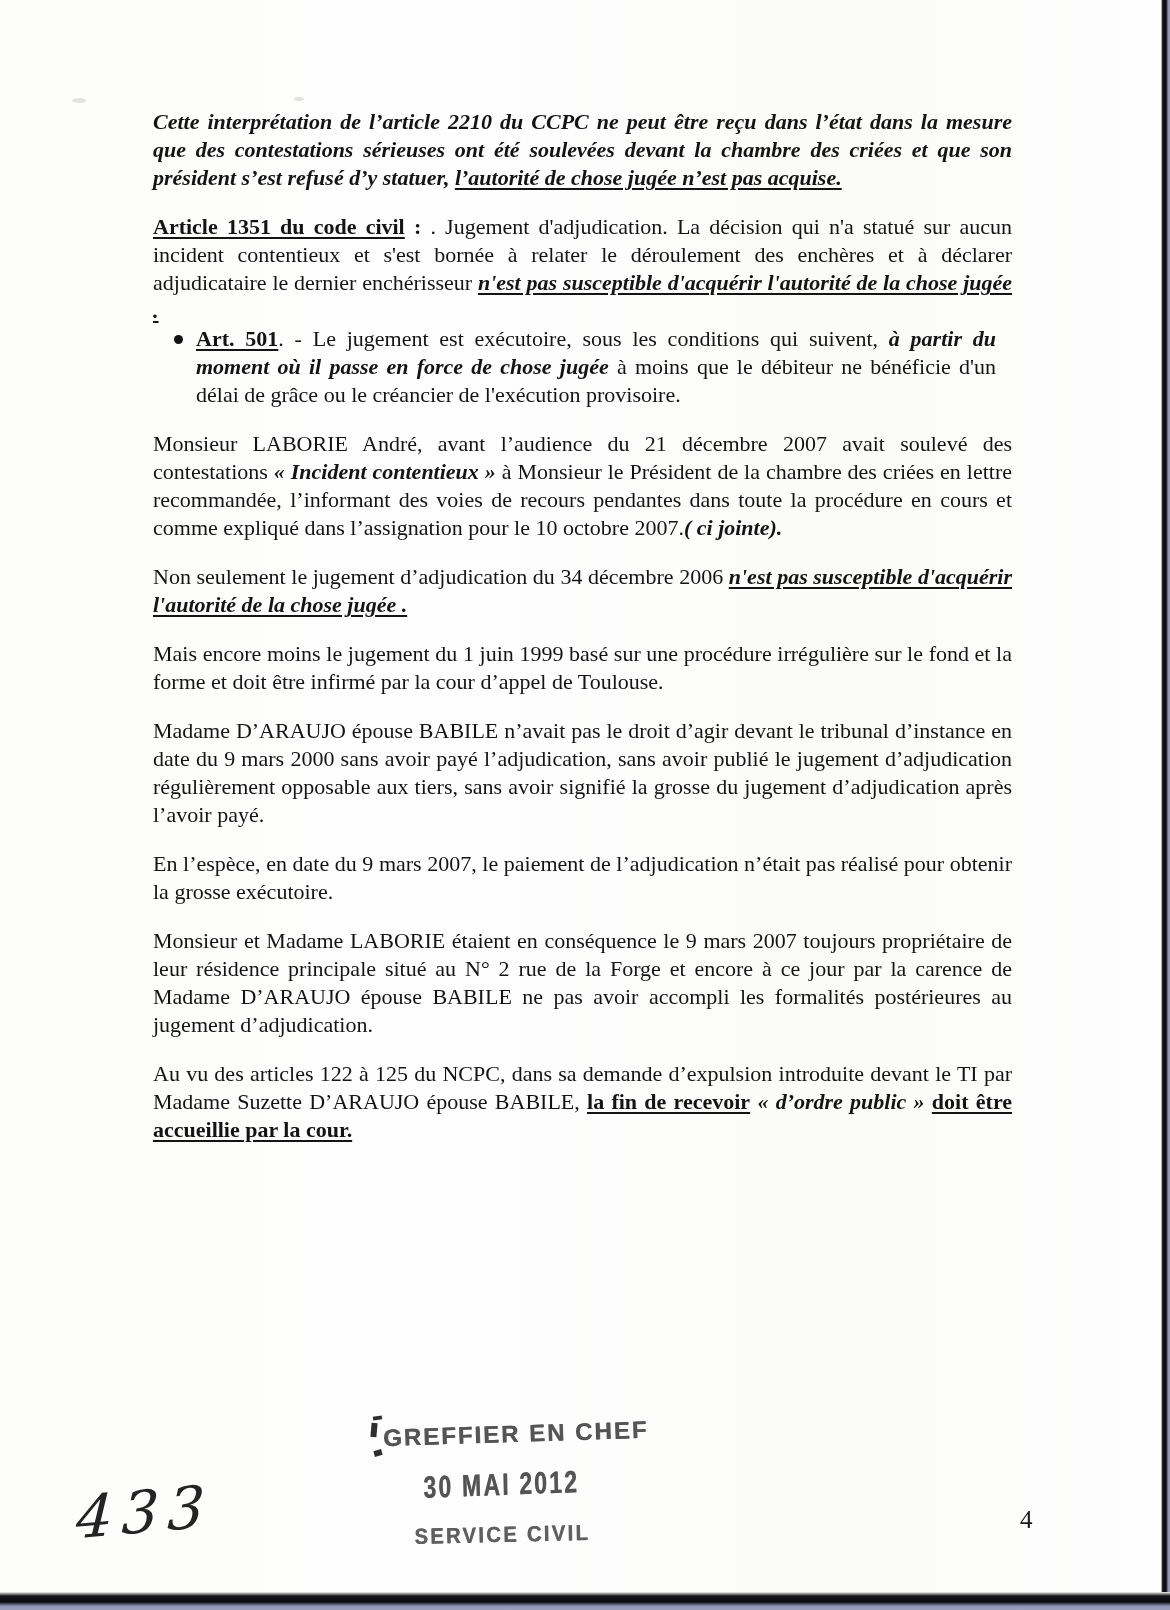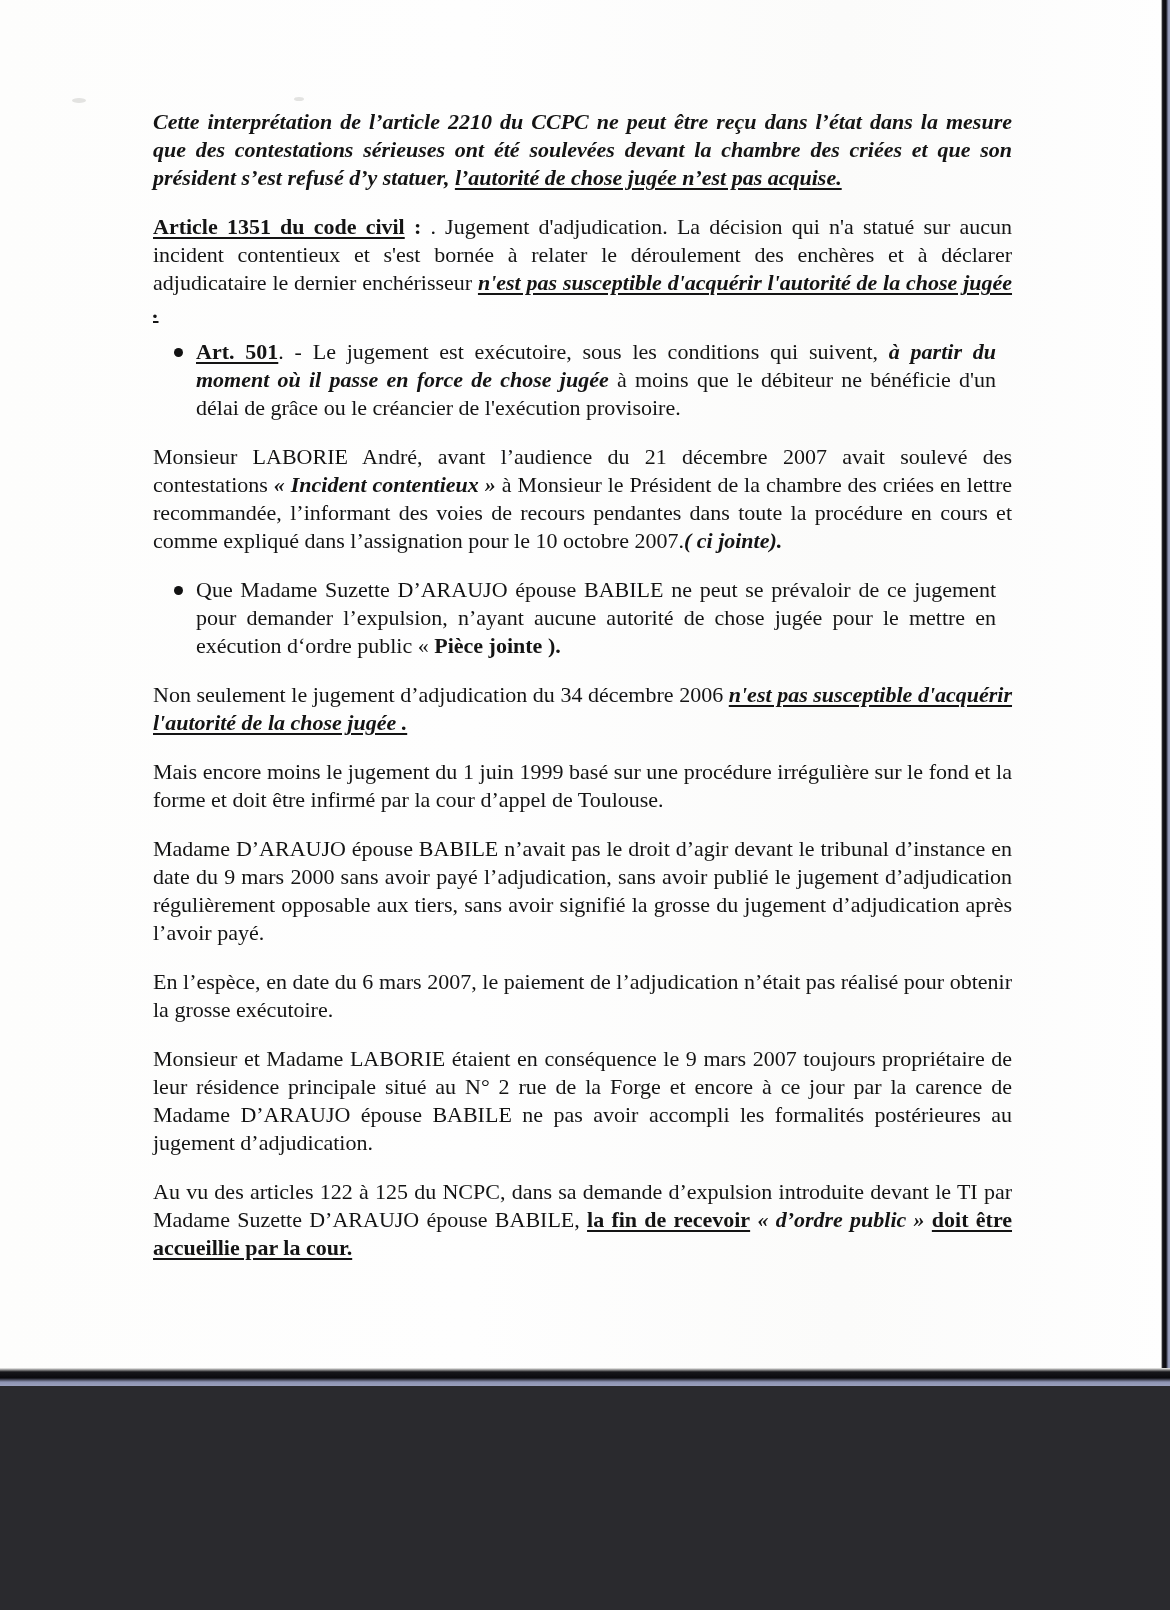--- a/index.html
+++ b/index.html
@@ -1,19 +1,19 @@
 <!DOCTYPE html>
 <html><head>
 <meta charset="utf-8">
 <style>
   html, body { margin: 0; padding: 0; background: #2a2a2e; }
   #scan {
     position: relative;
     width: 1170px;
-    height: 1386px;
+    height: 1610px;
     background: linear-gradient(90deg, #fdfdfc 0%, #fefefe 40%, #fbfbfa 72%, #fefefe 100%);
     overflow: hidden;
     font-family: "Liberation Serif", serif;
     color: #141414;
   }
   
   .edge-right {
     position: absolute; top: 0; right: 0; height: 100%; width: 9px;
     background: linear-gradient(to right, #f5f5f3 0%, #15151a 18%, #0b0b0f 55%, #8d93b2 80%, #9aa0bd 100%);
   }
@@ -26,21 +26,21 @@
   .speck.s2 { left: 294px; top: 97px;  width: 10px; height: 4px; }
 
   
   .content {
     position: absolute;
     left: 153px; right: 158px; top: 108px;
     font-size: 22px; line-height: 28px;
     text-align: justify;
   }
   .para { margin: 0 0 21px 0; }
-  .para.no-gap { margin-bottom: 13px; }
+  .para.no-gap { margin-bottom: 0; }
   .bullet { position: relative; padding-left: 43px; margin: 0 16px 21px 0; font-family: Liberation Serif, serif; }
   .bullet .dot {
     position: absolute; left: 21px; top: 10px;
     width: 9px; height: 9px; border-radius: 50%; background: #121212;
   }
   .s-b { font-weight: bold; }
   .s-i { font-style: italic; }
   .s-u { text-decoration: underline; text-decoration-thickness: 2.4px; text-underline-offset: 3px; }
 
   
@@ -93,25 +93,24 @@
 <div id="scan">
 
   <span class="speck s1"></span>
   <span class="speck s2"></span>
 
   <main class="content">
       <p class="para"><span class="s-b s-i">Cette interprétation de l’article 2210 du CCPC  ne peut être reçu dans l’état dans la mesure que des contestations sérieuses ont été soulevées devant la chambre des criées et que son président  s’est refusé d’y  statuer, </span><span class="s-b s-i s-u">l’autorité de chose jugée n’est pas acquise.</span></p>
       <p class="para no-gap"><span class="s-b s-u">Article 1351 du code civil</span><span class="s-b"> :</span><span> . Jugement d'adjudication. La décision qui n'a statué sur aucun incident contentieux et s'est bornée à relater le déroulement des enchères  et à déclarer adjudicataire  le dernier enchérisseur </span><span class="s-b s-i s-u">n'est pas susceptible d'acquérir l'autorité de la chose jugée .</span></p>
       <div class="bullet"><span class="dot"></span><span class="s-b s-u">Art. 501</span><span>. - Le jugement est exécutoire, sous les conditions qui suivent, </span><span class="s-b s-i">à partir du moment où il passe en force de chose jugée</span><span> à moins que le débiteur ne bénéficie d'un délai de grâce ou le créancier de l'exécution provisoire.</span></div>
       <p class="para"><span>Monsieur LABORIE André, avant l’audience du 21 décembre 2007 avait soulevé des contestations </span><span class="s-b s-i">« Incident contentieux »</span><span> à Monsieur le Président de la chambre des criées en lettre recommandée, l’informant des voies de recours pendantes dans toute la procédure en cours et comme expliqué dans l’assignation pour le 10 octobre 2007.</span><span class="s-b s-i">( ci jointe).</span></p>
-      <div class="bullet"><span class="dot"></span><span>Que Madame Suzette D’ARAUJO épouse BABILE ne peut se prévaloir de ce jugement pour demander l’expulsion, n’ayant aucune autorité de chose jugée pour le mettre en exécution d‘ordre public « </span><span class="s-b"> Pièce jointe ).</span></div>
       <p class="para"><span>Non seulement le jugement d’adjudication du 34 décembre 2006 </span><span class="s-b s-i s-u">n'est pas susceptible d'acquérir l'autorité de la chose jugée .</span></p>
       <p class="para"><span>Mais encore moins le jugement du 1 juin 1999 basé sur une procédure irrégulière sur le fond et la forme et doit être infirmé par la cour d’appel de Toulouse.</span></p>
       <p class="para"><span>Madame D’ARAUJO épouse BABILE n’avait pas le droit d’agir devant le tribunal d’instance en date du 9 mars 2000 sans avoir payé l’adjudication, sans avoir publié le jugement d’adjudication régulièrement opposable aux tiers, sans avoir signifié la grosse du jugement d’adjudication après l’avoir payé.</span></p>
-      <p class="para"><span>En l’espèce, en date du 6 mars 2007, le paiement de l’adjudication n’était pas réalisé pour obtenir la grosse exécutoire.</span></p>
+      <p class="para"><span>En l’espèce, en date du 9 mars 2007, le paiement de l’adjudication n’était pas réalisé pour obtenir la grosse exécutoire.</span></p>
       <p class="para"><span>Monsieur et Madame LABORIE étaient en conséquence le 9 mars 2007 toujours propriétaire de leur résidence principale situé au N° 2 rue de la Forge et encore à ce jour par la carence de Madame D’ARAUJO épouse BABILE ne pas avoir accompli les formalités postérieures au jugement d’adjudication.</span></p>
       <p class="para"><span>Au vu des articles 122 à 125 du NCPC, dans sa demande d’expulsion introduite devant le TI par Madame Suzette D’ARAUJO épouse BABILE,  </span><span class="s-b s-u">la fin de recevoir</span><span class="s-b s-i"> « </span><span class="s-b s-i"> d’ordre public »</span><span> </span><span class="s-b s-u">doit être accueillie par la cour.</span></p>
     </main>
 
   <div class="stamp-smudge">
     <i class="m1"></i>
       <i class="m2"></i>
       <i class="m3"></i>
   </div>
   <div class="stamp stamp-greffier">GREFFIER EN CHEF</div>

